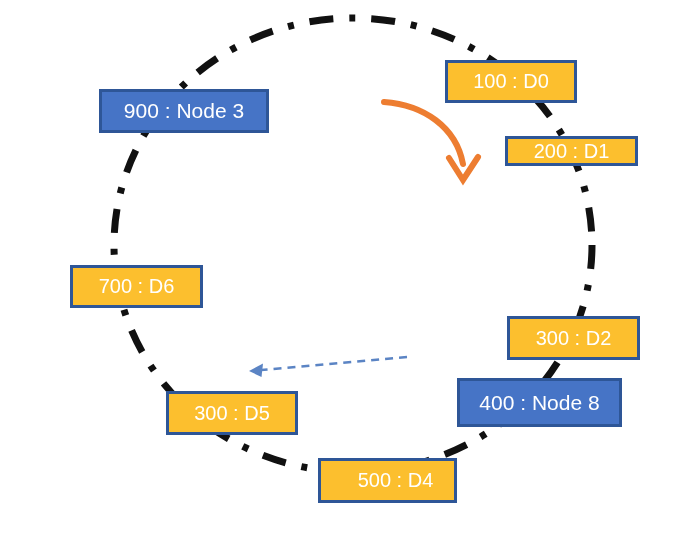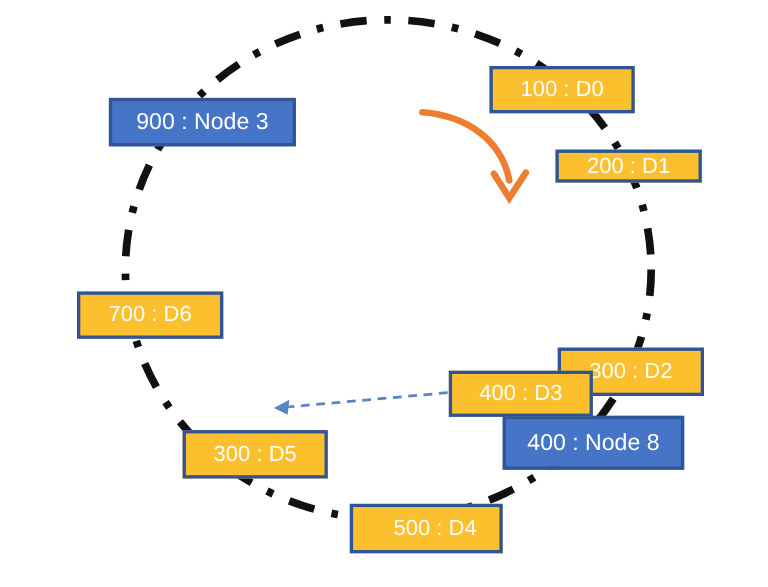--- a/index.html
+++ b/index.html
@@ -62,21 +62,20 @@
   </svg>
 
   <div class="box data" style="left:445px; top:60px;  width:132px; height:43px; z-index:2;">100 : D0</div>
 
   <div class="box data" style="left:505px; top:136px; width:133px; height:30px; z-index:2;">200 : D1</div>
 
   <div class="box data" style="left:507px; top:288px; width:133px; height:44px; z-index:2;margin-top:28px;">300 : D2</div>
 
   <div class="box node" style="left:457px; top:378px; width:165px; height:49px; z-index:2;">400 : Node 8</div>
 
-  <div class="box data" style="left:408px; top:337px; width:131px; height:42px; z-index:3;">400 : D3</div>
 
   <div class="box data" style="left:318px; top:458px; width:139px; height:45px; z-index:2;padding-left:16px;">500 : D4</div>
 
   <div class="box data" style="left:166px; top:391px; width:132px; height:44px; z-index:2;">300 : D5</div>
 
 
   <div class="box data" style="left:70px;  top:265px; width:133px; height:43px; z-index:2;">700 : D6</div>
 
   <div class="box node" style="left:83px;  top:89px;  width:170px; height:44px; z-index:2;margin-left:16px;">900 : Node 3</div>
 

